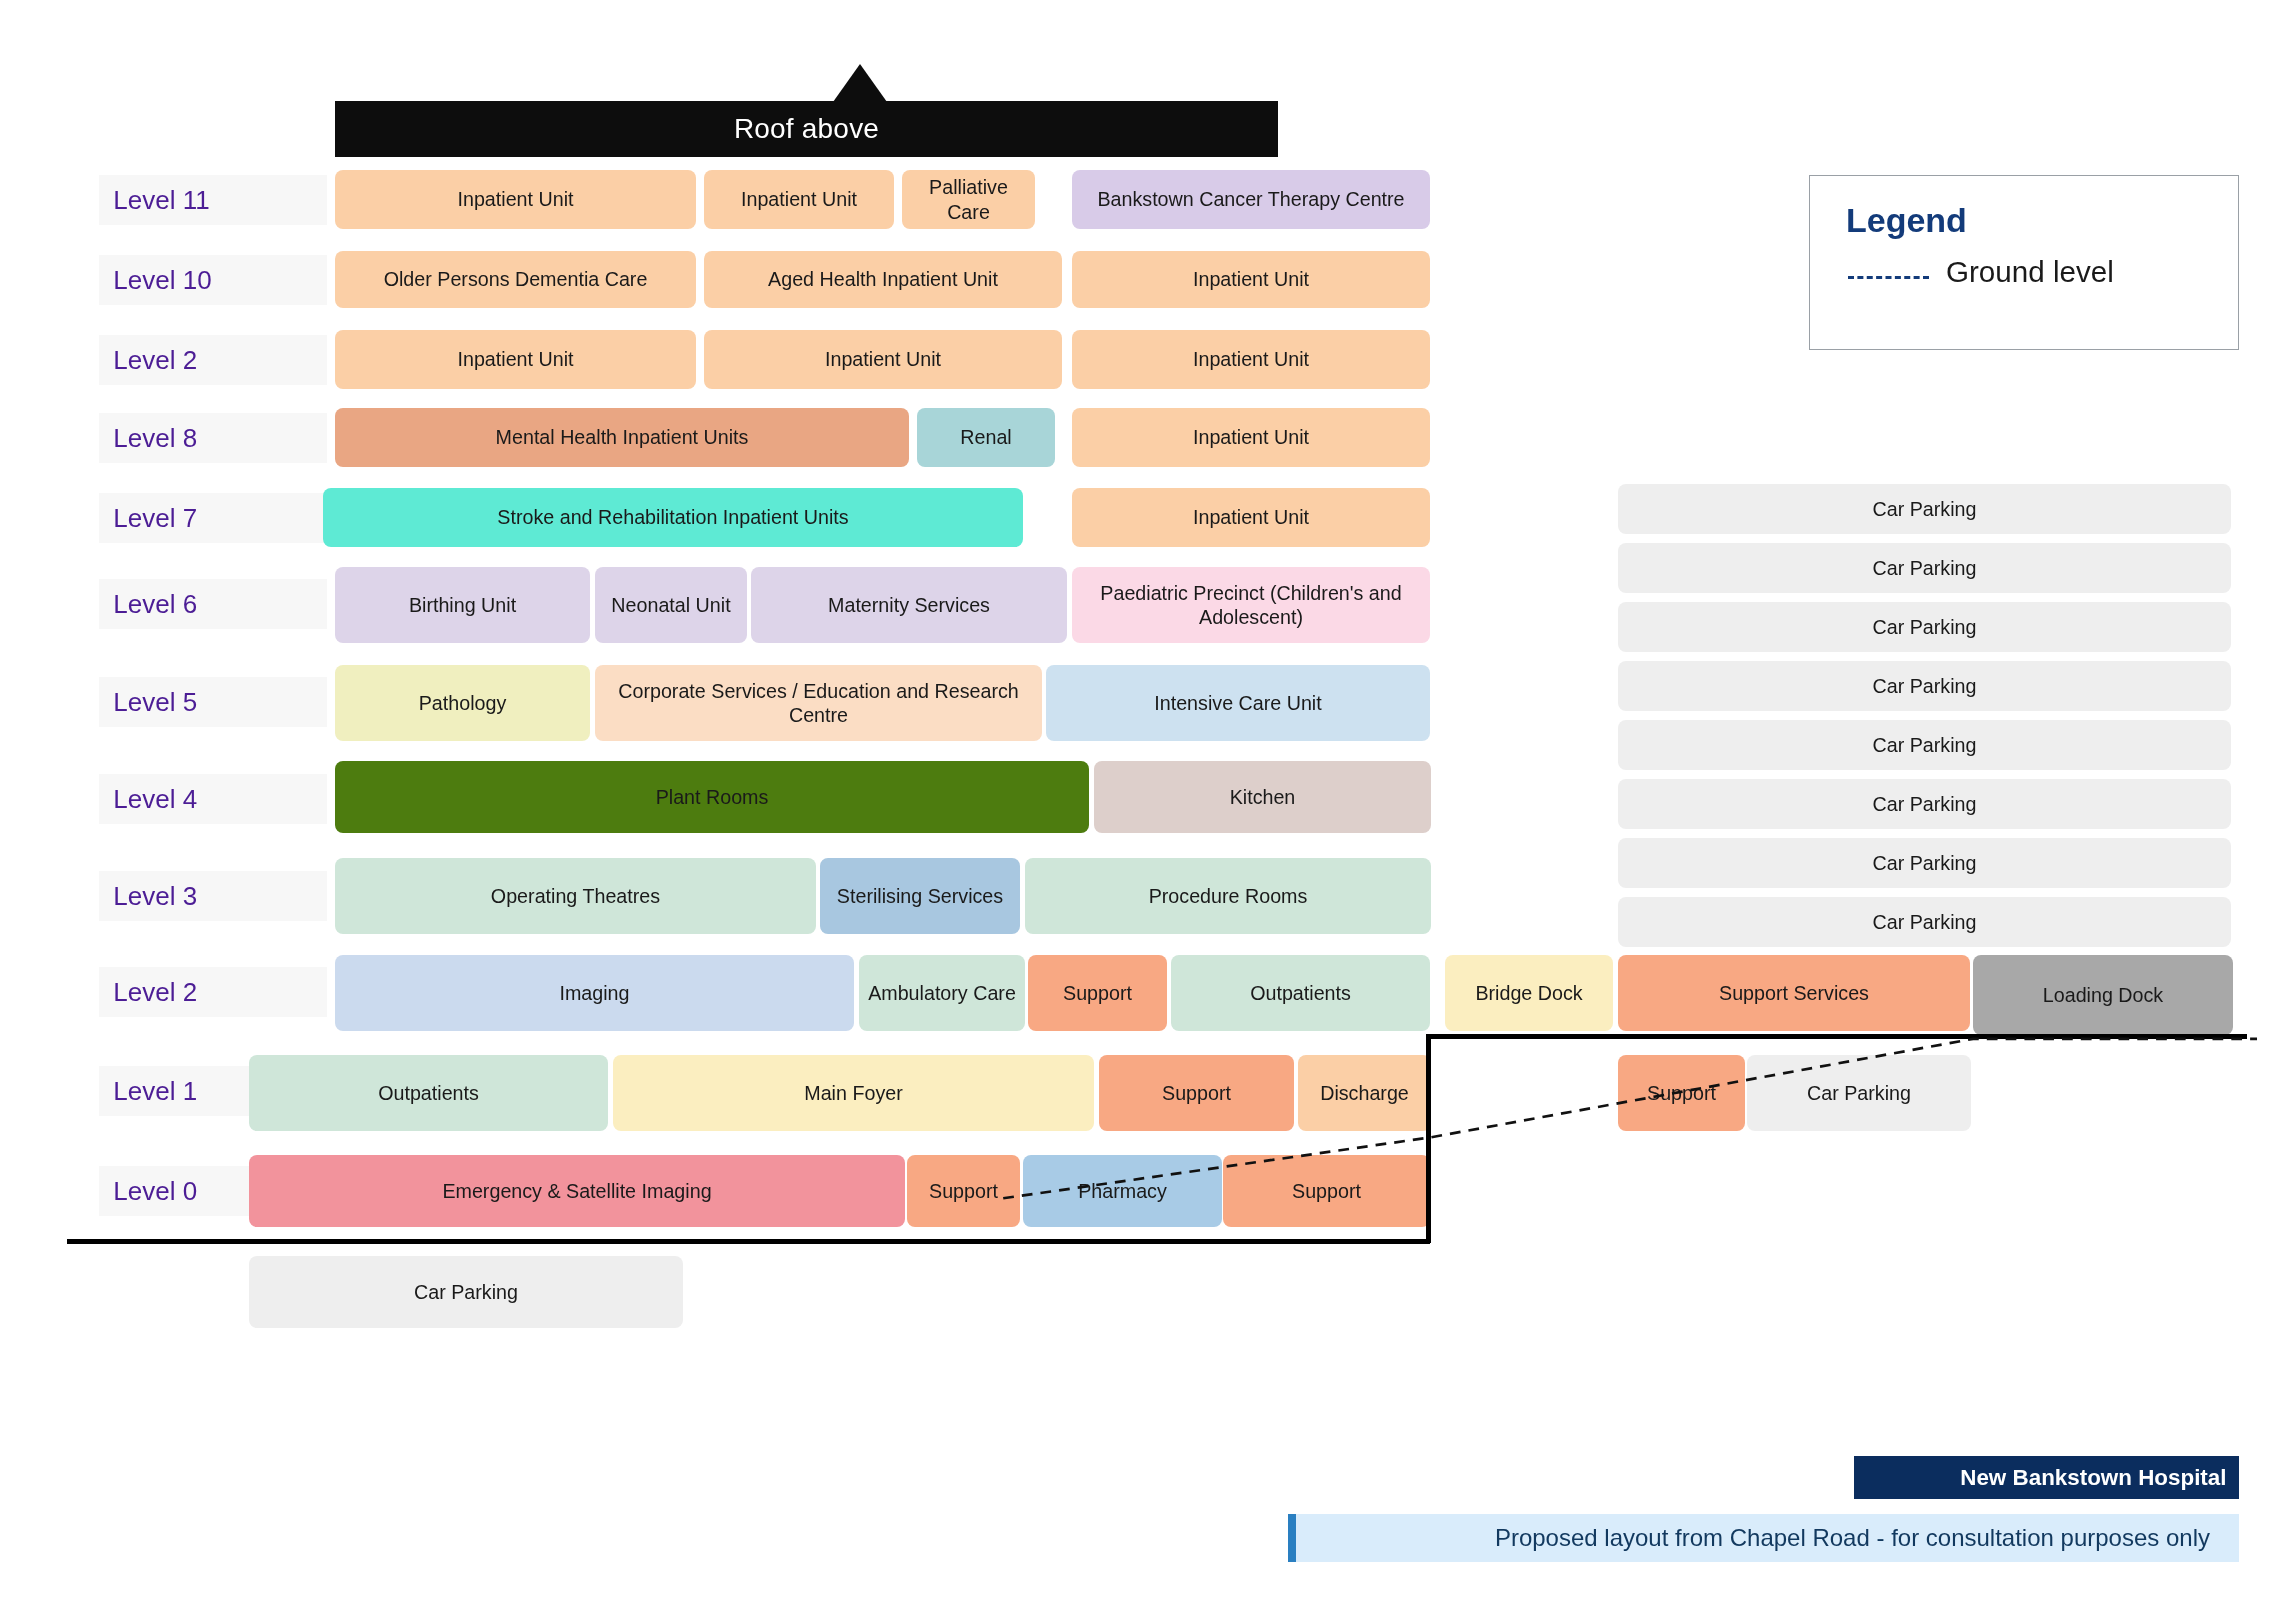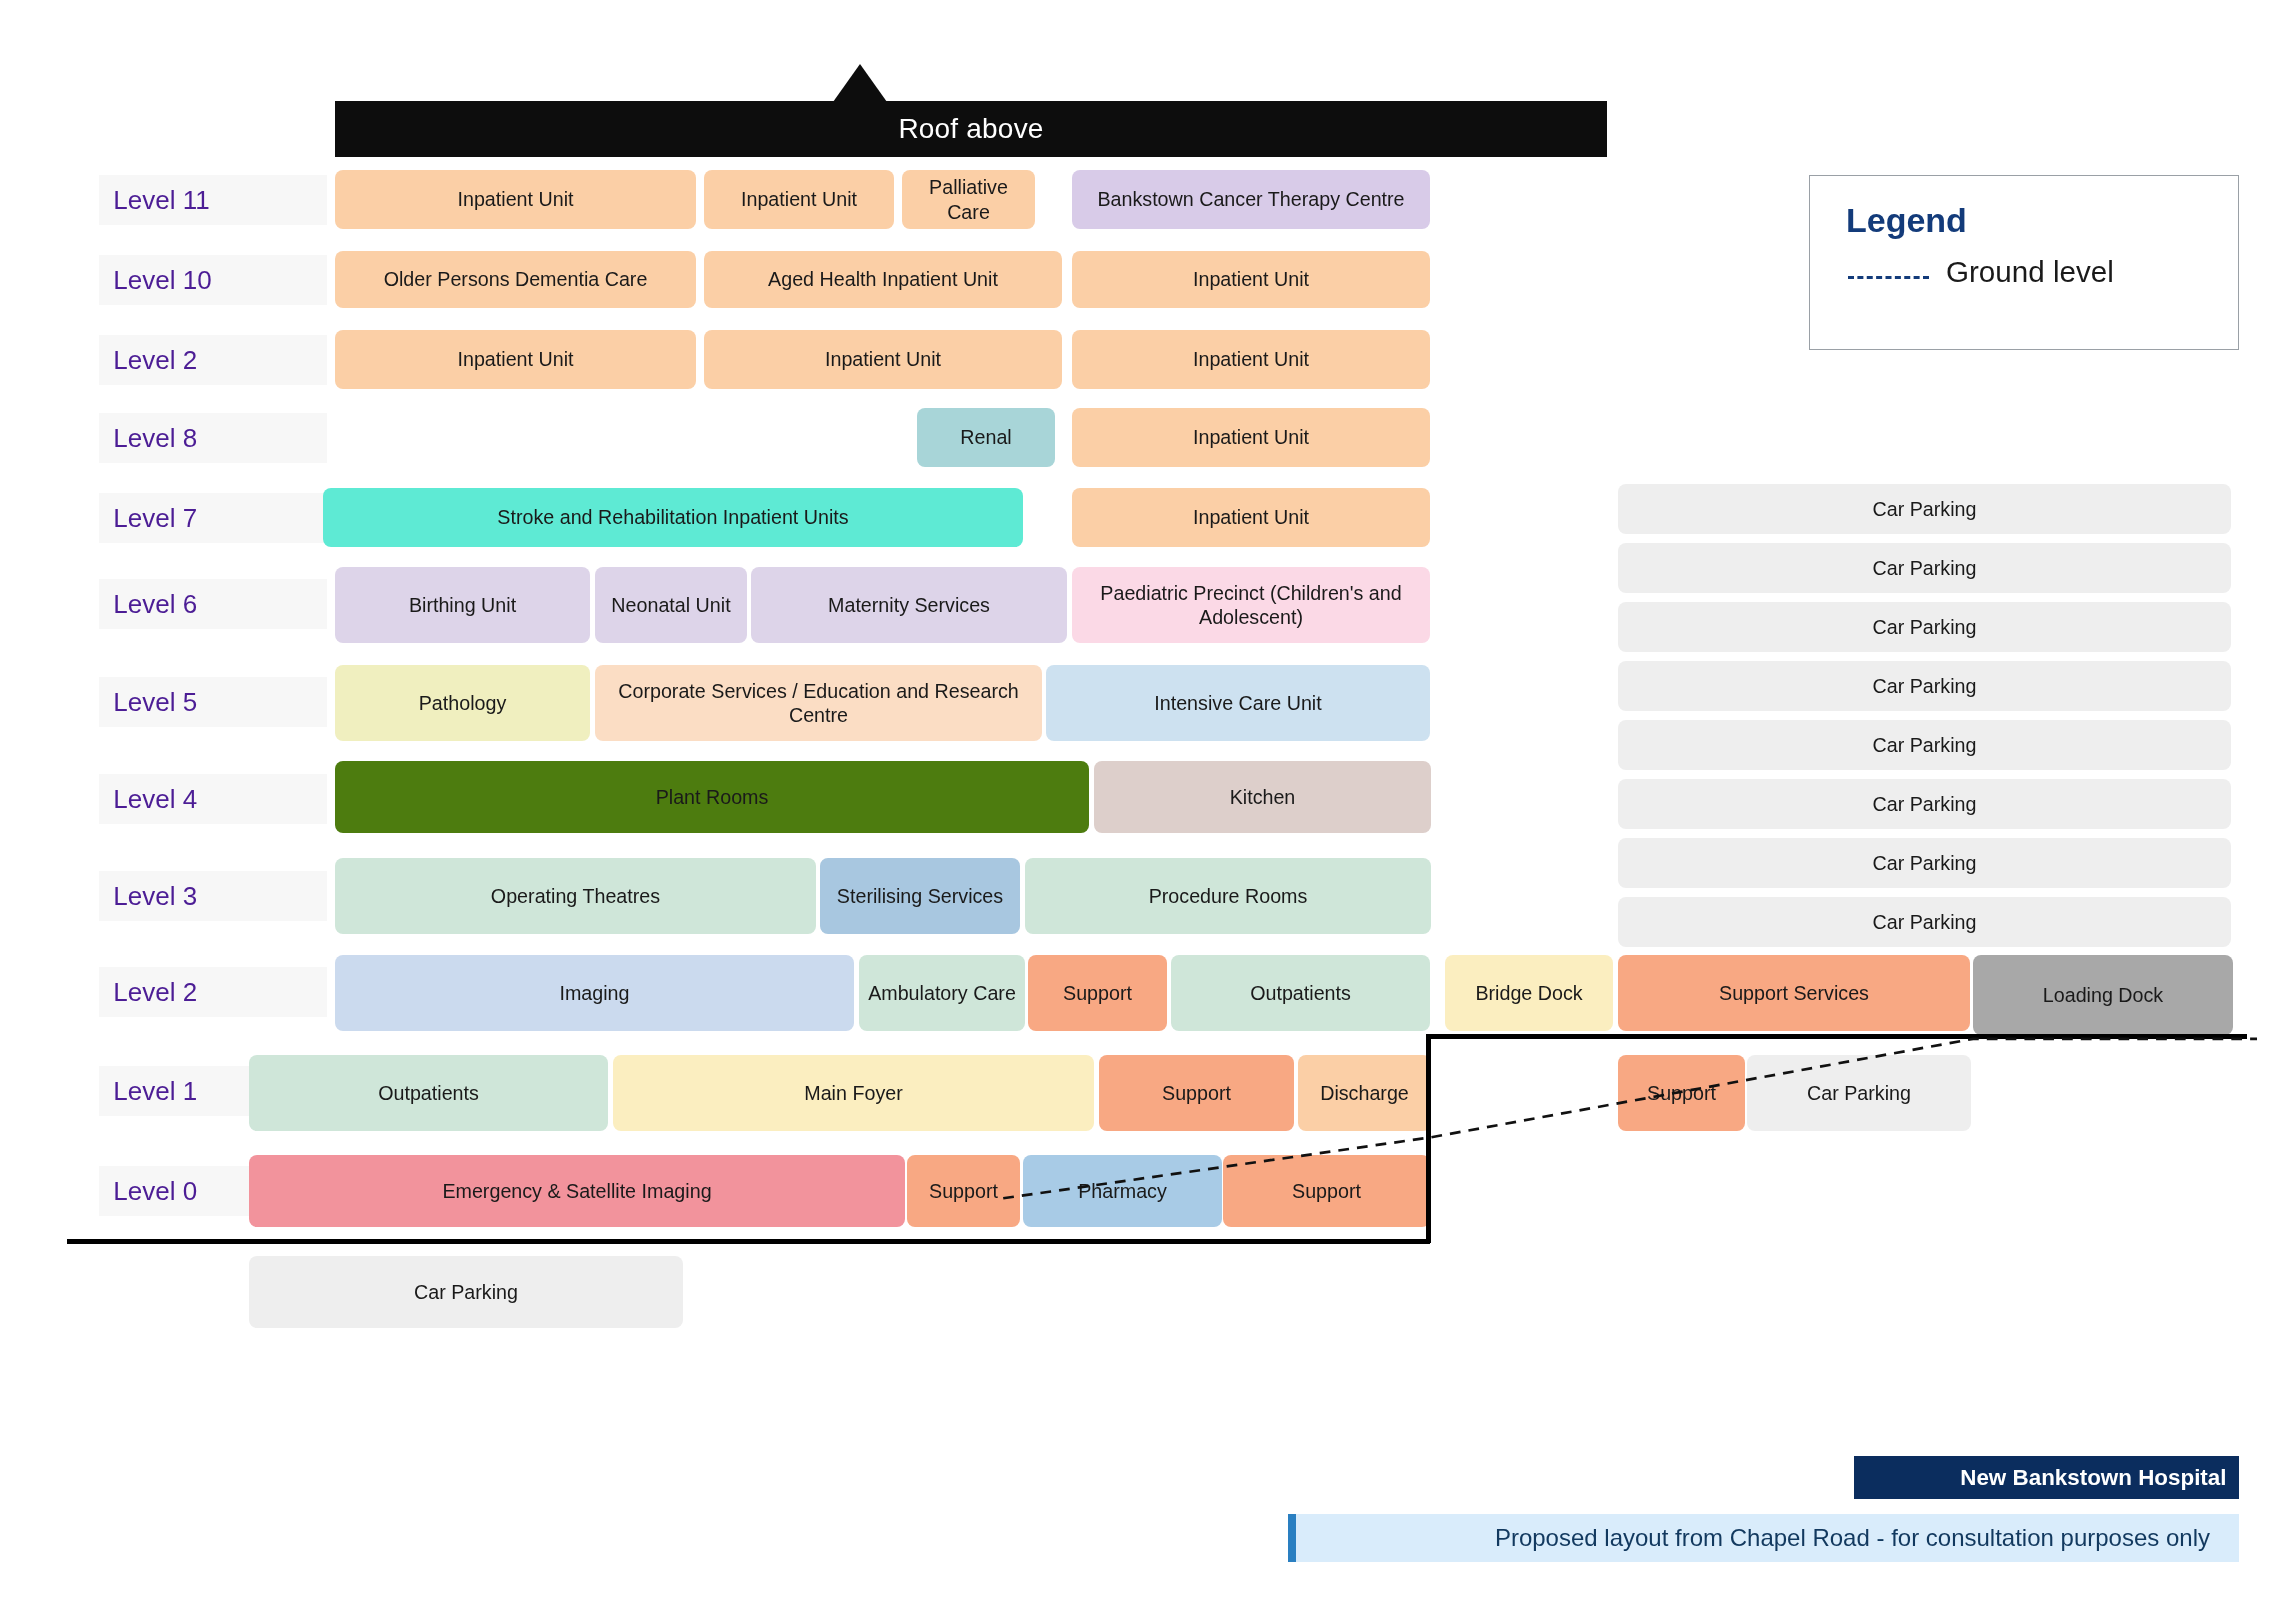--- a/index.html
+++ b/index.html
@@ -13,21 +13,21 @@
     width: 2293px;
     height: 1621px;
     overflow: hidden;
     background: #ffffff;
   }
 
   
   #roof-bar {
     position: absolute;
     left: 335px; top: 101px;
-    width: 1272px; height: 56px;
+    width: 943px; height: 56px;
     background: #0d0d0d;
     color: #ffffff;
     display: flex; align-items: center; justify-content: center;
     font-size: 28px;
     letter-spacing: 0.2px;
   }
   #roof-peak {
     position: absolute;
     left: 833px; top: 64px;
     width: 0; height: 0;
@@ -146,20 +146,21 @@
   <div class="blk" style="left:1072px; top:170px; width:358px; height:59px; background:#d8cbe8">Bankstown Cancer Therapy Centre</div>
 
   <div class="blk" style="left:335px;  top:251px; width:361px; height:57px; background:#fbcfa6">Older Persons Dementia Care</div>
   <div class="blk" style="left:704px;  top:251px; width:358px; height:57px; background:#fbcfa6">Aged Health Inpatient Unit</div>
   <div class="blk" style="left:1072px; top:251px; width:358px; height:57px; background:#fbcfa6">Inpatient Unit</div>
 
   <div class="blk" style="left:335px;  top:330px; width:361px; height:59px; background:#fbcfa6">Inpatient Unit</div>
   <div class="blk" style="left:704px;  top:330px; width:358px; height:59px; background:#fbcfa6">Inpatient Unit</div>
   <div class="blk" style="left:1072px; top:330px; width:358px; height:59px; background:#fbcfa6">Inpatient Unit</div>
 
+  <div class="blk" style="left:335px;  top:408px; width:574px; height:59px; background:#e9a683">Mental Health Inpatient Units</div>
   <div class="blk" style="left:917px; top:408px; width:138px; height:59px; background:#a8d5d8">Renal</div>
   <div class="blk" style="left:1072px; top:408px; width:358px; height:59px; background:#fbcfa6">Inpatient Unit</div>
 
   <div class="blk" style="left:323px;  top:488px; width:700px; height:59px; background:#5eead4">Stroke and Rehabilitation Inpatient Units</div>
   <div class="blk" style="left:1072px; top:488px; width:358px; height:59px; background:#fbcfa6">Inpatient Unit</div>
 
   <div class="blk" style="left:335px;  top:567px; width:255px; height:76px; background:#ddd4e9">Birthing Unit</div>
   <div class="blk" style="left:595px;  top:567px; width:152px; height:76px; background:#ddd4e9">Neonatal Unit</div>
   <div class="blk" style="left:751px;  top:567px; width:316px; height:76px; background:#ddd4e9">Maternity Services</div>
   <div class="blk" style="left:1072px; top:567px; width:358px; height:76px; background:#fbd9e6">Paediatric Precinct (Children's and Adolescent)</div>

